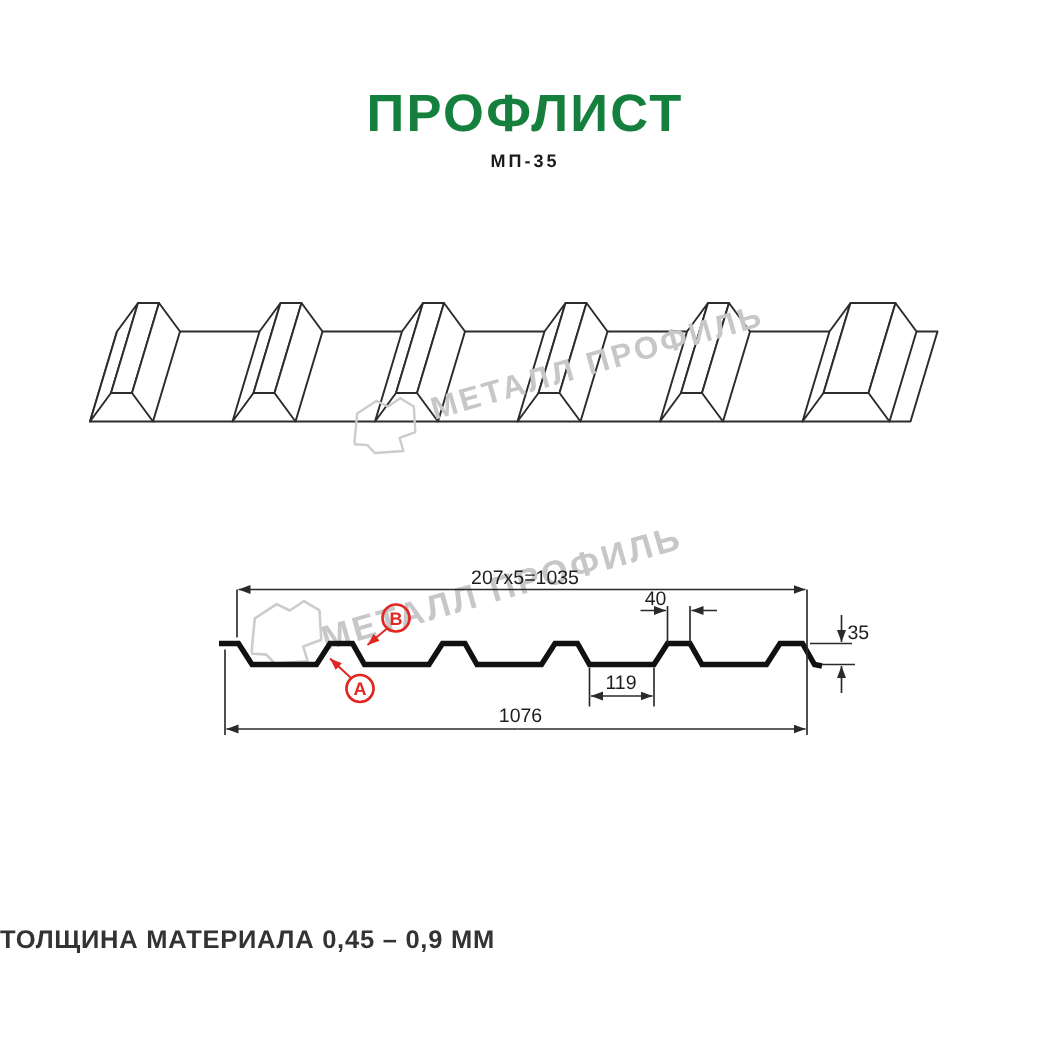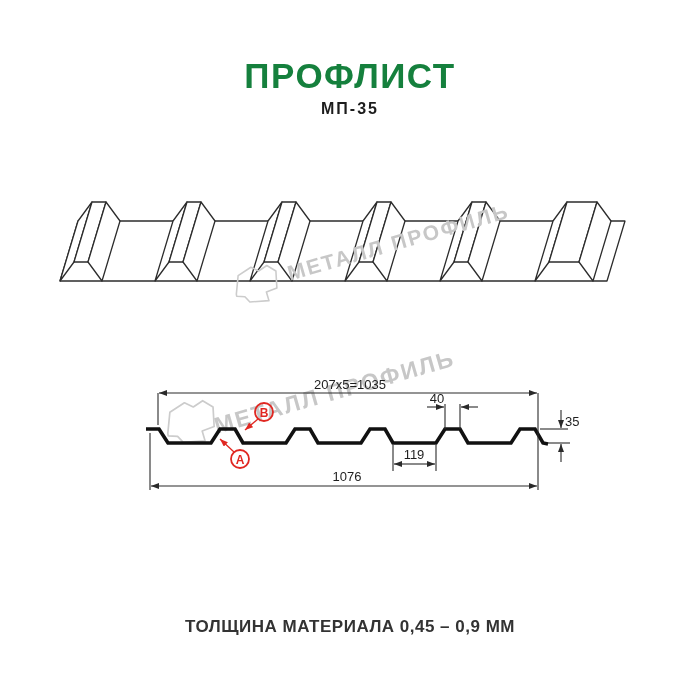--- a/index.html
+++ b/index.html
@@ -6,35 +6,35 @@
   .page{
     position:relative;width:700px;height:700px;background:#ffffff;overflow:hidden;
     font-family:"Liberation Sans", sans-serif;
   }
   .title{
     position:absolute;top:56px;left:0;width:700px;text-align:center;
     font-size:35px;font-weight:800;letter-spacing:1.5px;color:#15803d;
   }
   .subtitle{
     position:absolute;top:100px;left:0;width:700px;text-align:center;
-    font-size:16px;font-weight:700;letter-spacing:2px;color:#1c1c1c;
+    font-size:12px;font-weight:700;letter-spacing:2px;color:#1c1c1c;
   }
   .sheet3d{position:absolute;left:56px;top:192px;z-index:3;}
   .xsection{position:absolute;left:140px;top:378px;z-index:3;}
   .wm-text{
     position:absolute;white-space:nowrap;color:#c7c7c7;font-weight:700;
     transform-origin:left center;
   }
   .wm-text-1{left:288px;top:262px;font-size:21px;letter-spacing:2px;transform:rotate(-16deg);z-index:4;}
   .wm-text-2{left:215px;top:413px;font-size:23px;letter-spacing:2px;transform:rotate(-16deg);z-index:2;}
   .wm-logo{position:absolute;transform-origin:center;}
   .wm-logo-1{left:226px;top:264px;transform:rotate(-10deg);z-index:4;}
   .wm-logo-2{left:156px;top:399px;transform:rotate(-10deg);z-index:2;}
   .footer{
-    position:absolute;top:617px;left:0;width:700px;text-align:center;
+    position:absolute;top:617px;left:0;width:700px;text-align:left;
     font-size:17px;font-weight:700;letter-spacing:0.5px;color:#333333;
   }
   svg text{font-family:"Liberation Sans", sans-serif;}
   .dim-text{font-size:13px;fill:#1e1e1e;}
   .marker-letter{font-size:12px;font-weight:700;fill:#e02721;}
 </style>
 </head>
 <body>
 
 <div class="page">

